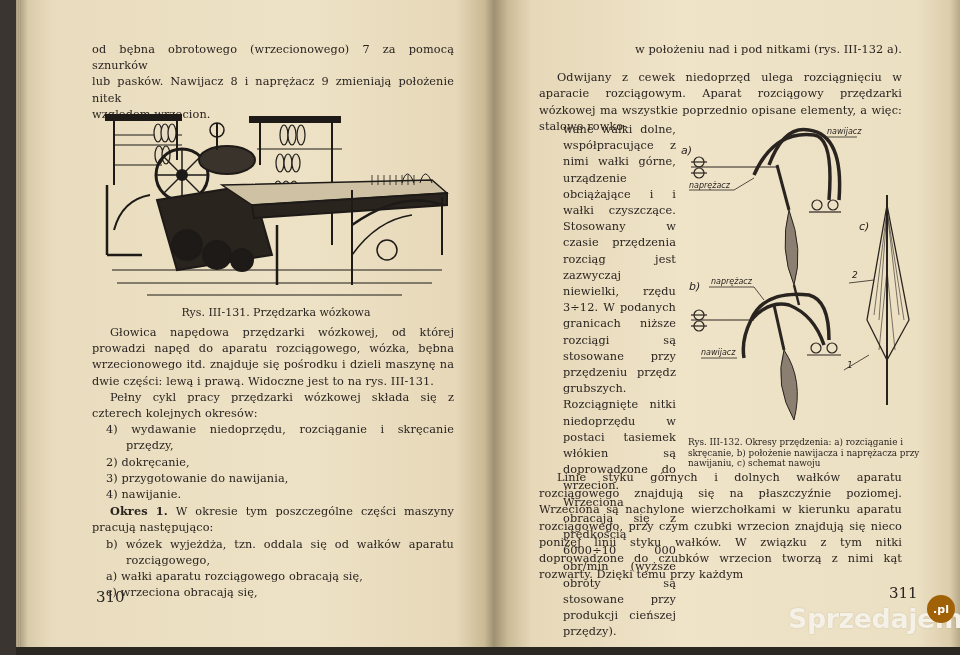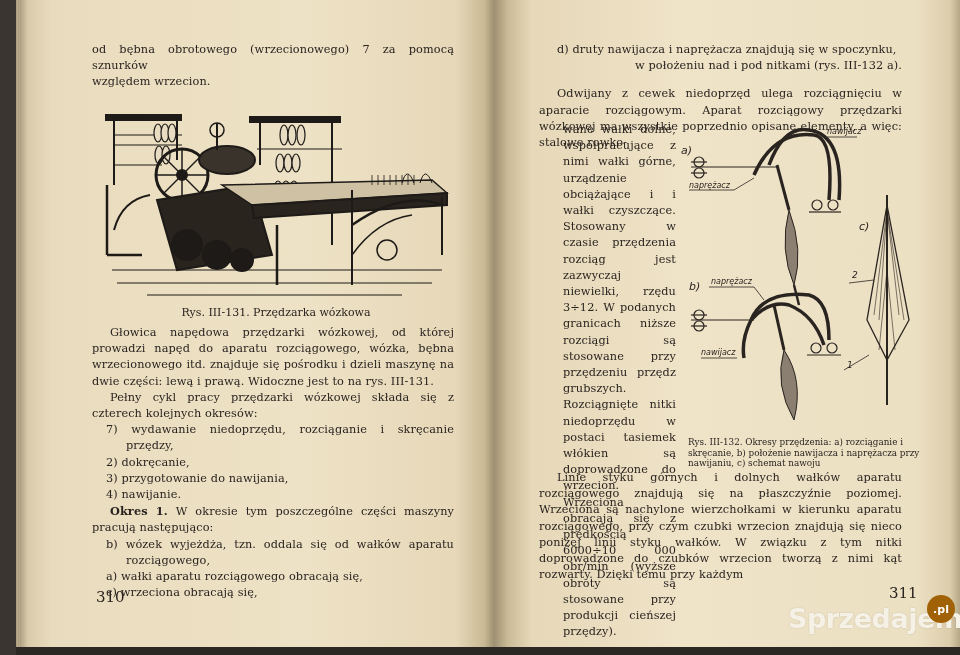--- a/index.html
+++ b/index.html
@@ -48,20 +48,21 @@
 </head>
 <body>
 
 <div class="spread">
   <div class="edge-left"></div>
 
   <div class="page left"></div>
 
   <div class="text" id="left-top">
     <p>od bębna obrotowego (wrzecionowego) 7 za pomocą sznurków</p>
+    <p>lub pasków. Nawijacz 8 i naprężacz 9 zmieniają położenie nitek</p>
     <p style="text-align:left">względem wrzecion.</p>
   </div>
 
   <div id="left-figure">
     <svg width="350" height="192" viewBox="0 0 350 192">
       <g stroke="#1d1a17" fill="none" stroke-width="2">
 
         <line x1="10" y1="165" x2="340" y2="165" stroke-width="1"></line>
         <line x1="15" y1="178" x2="330" y2="178" stroke-width="1"></line>
         <line x1="45" y1="190" x2="300" y2="190" stroke-width="1"></line>
@@ -135,35 +136,34 @@
         <path d="M12 125 Q20 95 48 90" stroke-width="2"></path>
         <line x1="175" y1="120" x2="175" y2="180" stroke-width="2.5"></line>
       </g>
     </svg>
   </div>
   <div id="left-caption" class="caption">Rys. III-131. Przędzarka wózkowa</div>
 
   <div class="text" id="left-body">
     <p class="ind">Głowica napędowa przędzarki wózkowej, od której prowadzi napęd do aparatu rozciągowego, wózka, bębna wrzecionowego itd. znajduje się pośrodku i dzieli maszynę na dwie części: lewą i prawą. Widoczne jest to na rys. III-131.</p>
     <p class="ind">Pełny cykl pracy przędzarki wózkowej składa się z czterech kolejnych okresów:</p>
-    <p class="li">7)  wydawanie niedoprzędu, rozciąganie i skręcanie przędzy,</p>
+    <p class="li">4)  wydawanie niedoprzędu, rozciąganie i skręcanie przędzy,</p>
     <p class="li">2)  dokręcanie,</p>
     <p class="li">3)  przygotowanie do nawijania,</p>
     <p class="li">4)  nawijanie.</p>
     <p class="ind"><b>Okres 1.</b><span> W okresie tym poszczególne części maszyny pracują następująco:</span></p>
     <p class="li">b)  wózek wyjeżdża, tzn. oddala się od wałków aparatu rozciągowego,</p>
     <p class="li">a)  wałki aparatu rozciągowego obracają się,</p>
     <p class="li">c)  wrzeciona obracają się,</p>
   </div>
   <div class="pagenum" id="left-num">310</div>
 
   <div class="page right"></div>
 
   <div class="text" id="right-top">
-    <p style="padding-left:18px">d)  druty nawijacza i naprężacza znajdują się w spoczynku,</p>
     <p style="padding-left:46px;text-align:right">w położeniu nad i pod nitkami (rys. III-132 a).</p>
     <p class="ind" style="margin-top:12px">Odwijany z cewek niedoprzęd ulega rozciągnięciu w aparacie rozciągowym. Aparat rozciągowy przędzarki wózkowej ma wszystkie poprzednio opisane elementy, a więc: stalowe rowko-</p>
   </div>
 
   <div class="text" id="right-col">wane wałki dolne, współpracujące z nimi wałki górne, urządzenie obciążające i i wałki czyszczące. Stosowany w czasie przędzenia rozciąg jest zazwyczaj niewielki, rzędu 3÷12. W podanych granicach niższe rozciągi są stosowane przy przędzeniu przędz grubszych. Rozciągnięte nitki niedoprzędu w postaci tasiemek włókien są doprowadzone do wrzecion. Wrzeciona obracają się z prędkością 6000÷10 000 obr/min (wyższe obroty są stosowane przy produkcji cieńszej przędzy).</div>
 
   <div id="right-figure">
     <svg width="250" height="310" viewBox="0 0 250 310">
       <g stroke="#2a2420" fill="none" stroke-width="1.2" font-family="DejaVu Sans, sans-serif" font-style="italic">
 

